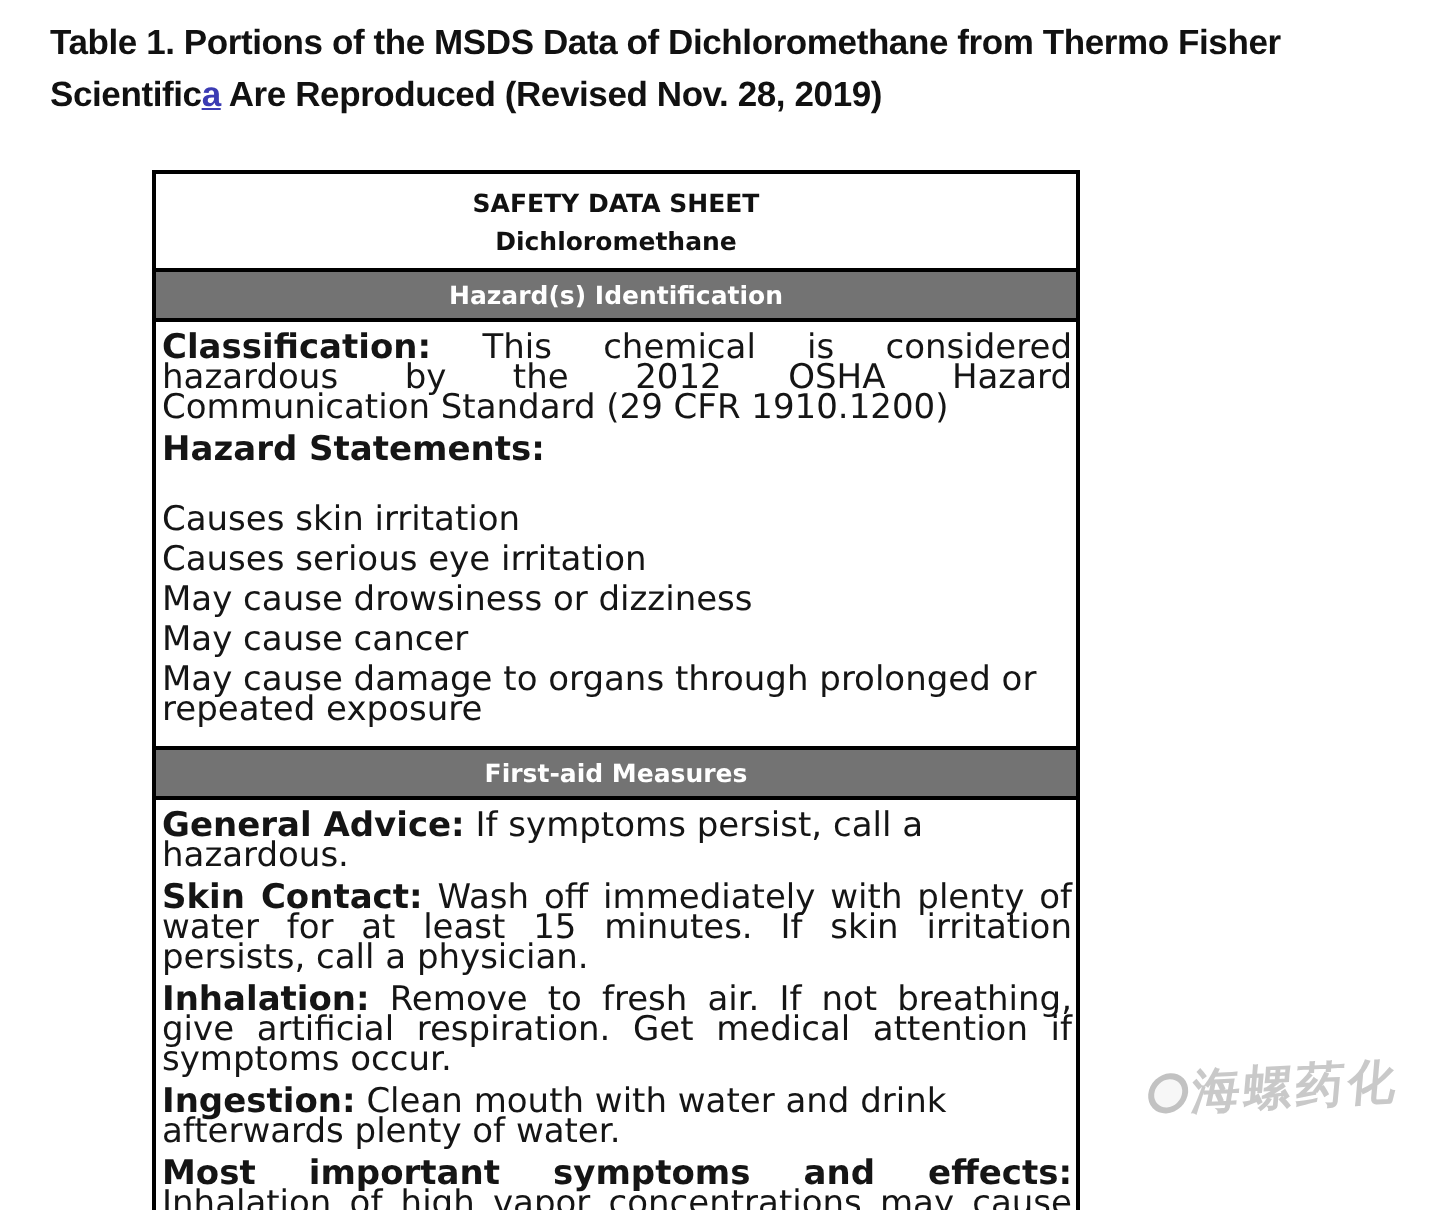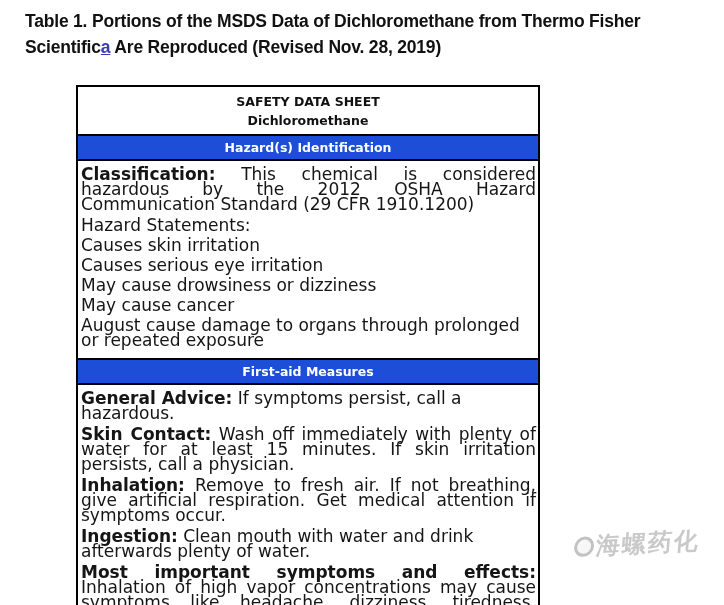--- a/index.html
+++ b/index.html
@@ -42,40 +42,40 @@
   }
   .sds-header {
     text-align: center;
     font-weight: bold;
     font-size: 12.5px;
     line-height: 19px;
     padding: 5px 0 4px 0;
     color: #111111;
   }
   .section-bar {
-    background: #1d4ed8;
+    background: #737373;
     color: #ffffff;
     font-weight: bold;
     font-size: 12.5px;
     text-align: center;
     padding: 4px 0 4px 0;
     border-top: 2px solid #000000;
     border-bottom: 2px solid #000000;
   }
   .section-body {
     padding: 6px 2px 5px 3px;
     font-size: 17px;
     line-height: 15px;
   }
   .para { margin: 0 0 6px 0; }
   .para:last-child { margin-bottom: 16px; }
   .para .lbl { font-weight: bold; }
   .j { text-align: justify; }
   .stmt { margin: 0 0 5px 0; }
-  .stmt-label { font-weight: normal; margin: 0 0 5px 0; }
+  .stmt-label { font-weight: bold; margin: 0 0 20px 0; }
 
   
   .watermark {
     position: absolute;
     left: 574px; top: 527px;
     width: 160px;
     display: flex;
     align-items: center;
     z-index: 5;
     transform: rotate(-3deg) skewX(-8deg);
@@ -115,21 +115,21 @@
 
   <div class="section-body">
     <p class="para j"><span class="lbl">Classification:</span> <span>This chemical is considered hazardous by the 2012 OSHA Hazard Communication Standard (29 CFR 1910.1200)</span></p>
 
     <p class="stmt-label">Hazard Statements:</p>
 
     <p class="stmt">Causes skin irritation</p>
     <p class="stmt">Causes serious eye irritation</p>
     <p class="stmt">May cause drowsiness or dizziness</p>
     <p class="stmt">May cause cancer</p>
-    <p class="stmt">August cause damage to organs through prolonged or repeated exposure</p>
+    <p class="stmt">May cause damage to organs through prolonged or repeated exposure</p>
   </div>
 
   <div class="section-bar">First-aid Measures</div>
 
   <div class="section-body">
     <p class="para"><span class="lbl">General Advice:</span> <span>If symptoms persist, call a hazardous.</span></p>
 
 
     <p class="para j"><span class="lbl">Skin Contact:</span> <span>Wash off immediately with plenty of water for at least 15 minutes. If skin irritation persists, call a physician.</span></p>
 

